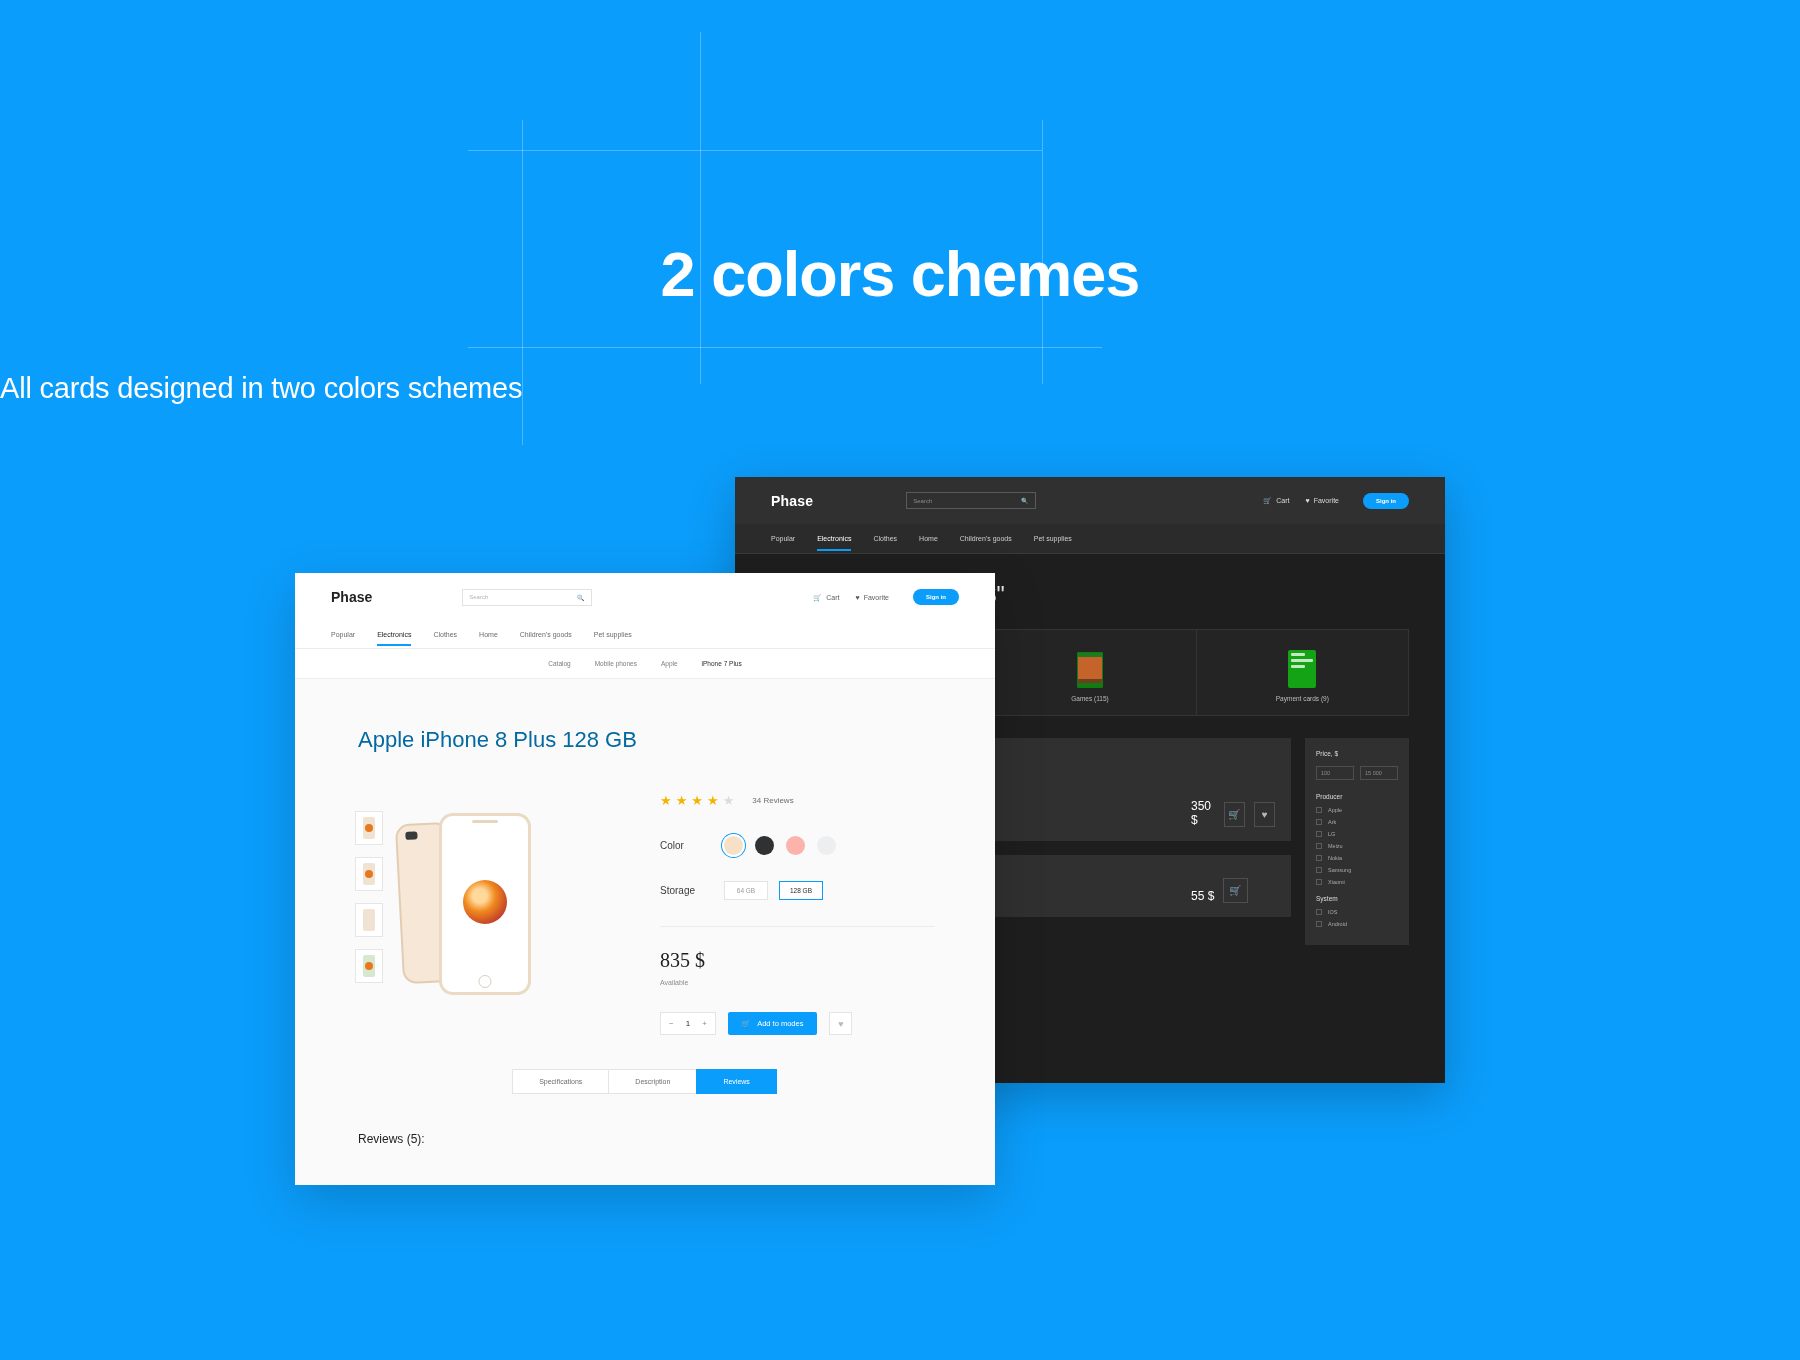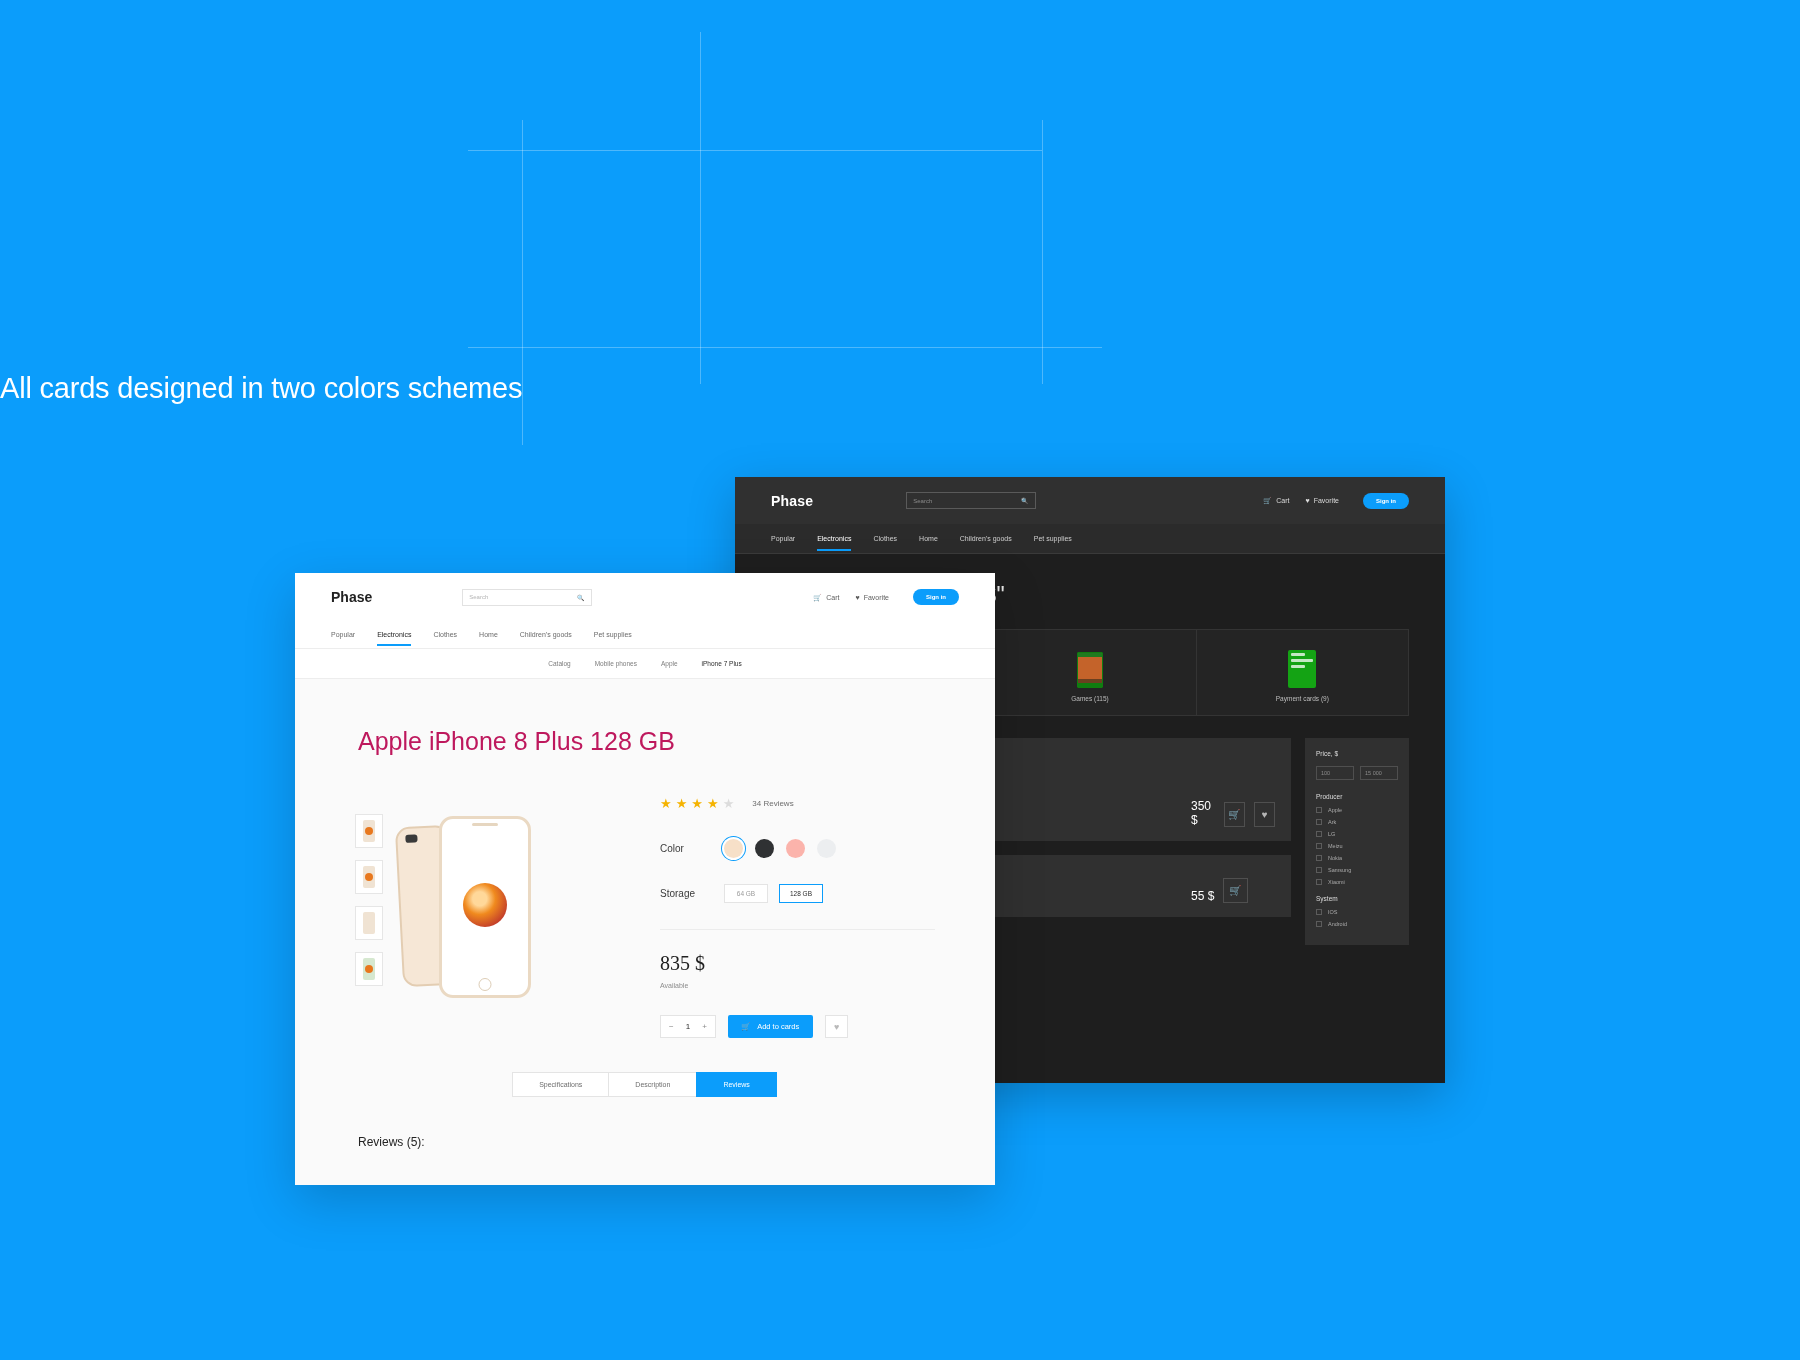--- a/index.html
+++ b/index.html
@@ -121,21 +121,21 @@
   .l-right { margin-left:auto; display:flex; align-items:center; gap:16px;}
   .l-right .lnk { color:#5c5c5c; font-size:7px; display:flex; align-items:center; gap:4px;}
   .l-nav { height:28px; display:flex; align-items:center; padding:0 36px; gap:22px; border-bottom:1px solid #ededed;}
   .l-nav a { color:#6b6b6b; font-size:7px; text-decoration:none; position:relative; padding:8px 0;}
   .l-nav a.active { color:#1d1d1d; }
   .l-nav a.active:after { content:''; position:absolute; left:0; right:0; bottom:0; height:2px; background:#0b9dfb;}
   .l-crumb { height:30px; display:flex; align-items:center; justify-content:center; gap:24px; border-bottom:1px solid #ededed;}
   .l-crumb a { color:#7d7d7d; font-size:6.5px; text-decoration:none;}
   .l-crumb a.cur { color:#2b2b2b; }
   .l-body { background:#fafafa; height:100%; padding: 30px 0 0 0; position:relative;}
-  .l-title { color:#be185d; font-size:25px; font-weight:normal; padding:18px 0 0 63px;}
+  .l-title { color:#0369a1; font-size:22px; font-weight:normal; padding:18px 0 0 63px;}
   .l-row { display:flex; padding: 0 60px; }
   .gallery { width:305px; display:flex; gap:16px; padding-top:52px; }
   .thumbs { display:flex; flex-direction:column; gap:12px; padding-top: 6px;}
   .thumb { width:28px; height:34px; background:#fff; border:1px solid #e6e6e6; display:flex; align-items:center; justify-content:center;}
   .mini-phone { width:12px; height:22px; border-radius:2px; background:#f0e3d3; position:relative;}
   .mini-phone:after { content:''; position:absolute; left:50%; top:50%; transform:translate(-50%,-50%); width:8px; height:8px; border-radius:50%; background:#e8781e;}
   .mini-phone.plain:after { display:none; }
   .mini-phone.green { background:#d6e8d0; }
   .hero-phones { position:relative; width:160px; height:200px;}
   .phone {
@@ -183,20 +183,21 @@
 <body>
 
 <div class="stage">
 
   <div class="guide v" style="left:522px; top:120px; height:325px;"></div>
   <div class="guide v" style="left:700px; top:32px; height:352px;"></div>
   <div class="guide v" style="left:1042px; top:120px; height:264px;"></div>
   <div class="guide h" style="left:468px; top:150px; width:574px;"></div>
   <div class="guide h" style="left:468px; top:347px; width:634px;"></div>
 
+  <div class="hero-title">2 colors chemes</div>
   <div class="hero-sub">All cards designed in two colors schemes</div>
 
   <div class="dark-card">
 
     <div class="d-topbar">
       <div class="d-logo">Phase</div>
       <div class="d-search">
         <span>Search</span>
         <span class="mag">🔍</span>
       </div>
@@ -452,21 +453,21 @@
           <div class="avail">Available</div>
 
           <div class="buyrow">
             <div class="stepper">
               <span>−</span>
               <b>1</b>
               <span>+</span>
             </div>
             <div class="add-cart">
               <span>🛒</span>
-              <span>Add to cards</span>
+              <span>Add to modes</span>
             </div>
             <div class="fav-sq">
               <span>♥</span>
             </div>
           </div>
         </div>
       </div>
 
       <div class="tabs">
         <div class="tab">Specifications</div>

